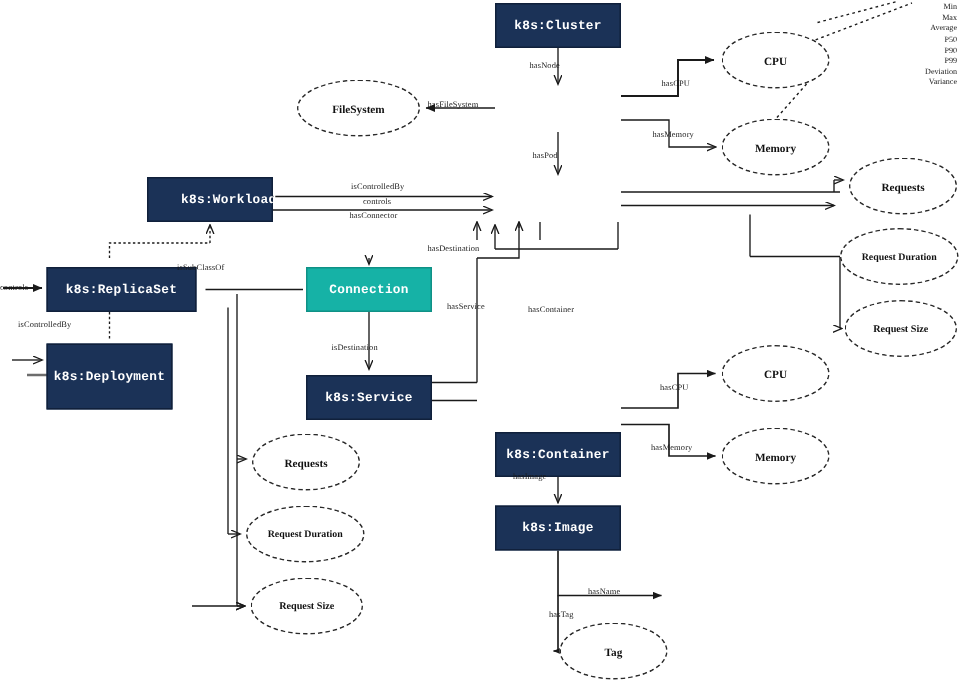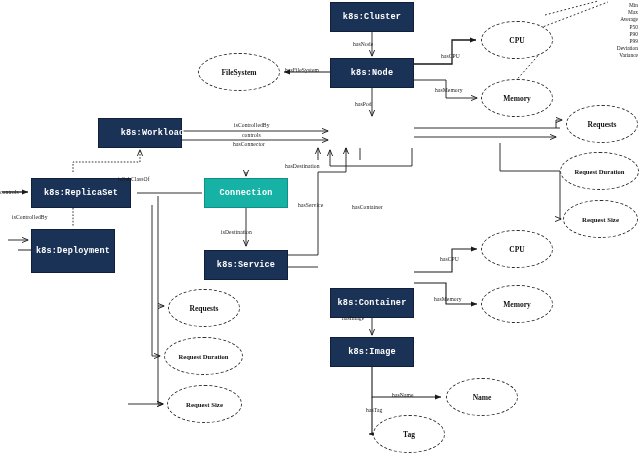--- a/index.html
+++ b/index.html
@@ -172,21 +172,20 @@
 
       <path d="M540,28 L608,2" stroke-dasharray="1.8 2.2"></path>
       <path d="M540,52 L604,82" stroke-dasharray="1.8 2.2" stroke="none"></path>
       <path d="M543,50 L490,110" stroke-dasharray="1.8 2.2"></path>
       <path d="M545,15 L598,1" stroke-dasharray="1.8 2.2"></path>
     </g>
   </svg>
 
   <div class="node-box" style="left:330px;top:2px;width:84px;height:30px;">k8s:Cluster</div>
 
-  <div class="node-box" style="left:330px;top:58px;width:84px;height:30px;">k8s:Node</div>
 
 
   <div class="node-box" style="left:98px;top:118px;width:84px;height:30px;padding-left:25px;">k8s:Workload</div>
 
   <div class="node-box" style="left:31px;top:178px;width:100px;height:30px;">k8s:ReplicaSet</div>
 
   <div class="node-box" style="left:31px;top:229px;width:84px;height:44px;">k8s:Deployment</div>
 
   <div class="node-box accent" style="left:204px;top:178px;width:84px;height:30px;">Connection</div>
 
@@ -211,21 +210,20 @@
   <div class="node-ellipse" style="left:560px;top:152px;width:79px;height:38px;font-size:6.6px;">Request Duration</div>
 
   <div class="node-ellipse" style="left:563px;top:200px;width:75px;height:38px;font-size:6.8px;">Request Size</div>
 
   <div class="node-ellipse" style="left:168px;top:289px;width:72px;height:38px;">Requests</div>
 
   <div class="node-ellipse" style="left:164px;top:337px;width:79px;height:38px;font-size:6.6px;">Request Duration</div>
 
   <div class="node-ellipse" style="left:167px;top:385px;width:75px;height:38px;font-size:6.8px;">Request Size</div>
 
-  <div class="node-ellipse" style="left:446px;top:378px;width:72px;height:38px;">Name</div>
 
   <div class="node-ellipse" style="left:373px;top:415px;width:72px;height:38px;">Tag</div>
 
   <div class="edge-label" style="left:353px;top:41px;">hasNode</div>
   <div class="edge-label" style="left:285px;top:67px;">hasFileSystem</div>
   <div class="edge-label" style="left:441px;top:53px;">hasCPU</div>
   <div class="edge-label" style="left:435px;top:87px;">hasMemory</div>
   <div class="edge-label" style="left:355px;top:101px;">hasPod</div>
   <div class="edge-label" style="left:234px;top:122px;">isControlledBy</div>
   <div class="edge-label" style="left:242px;top:132px;">controls</div>

